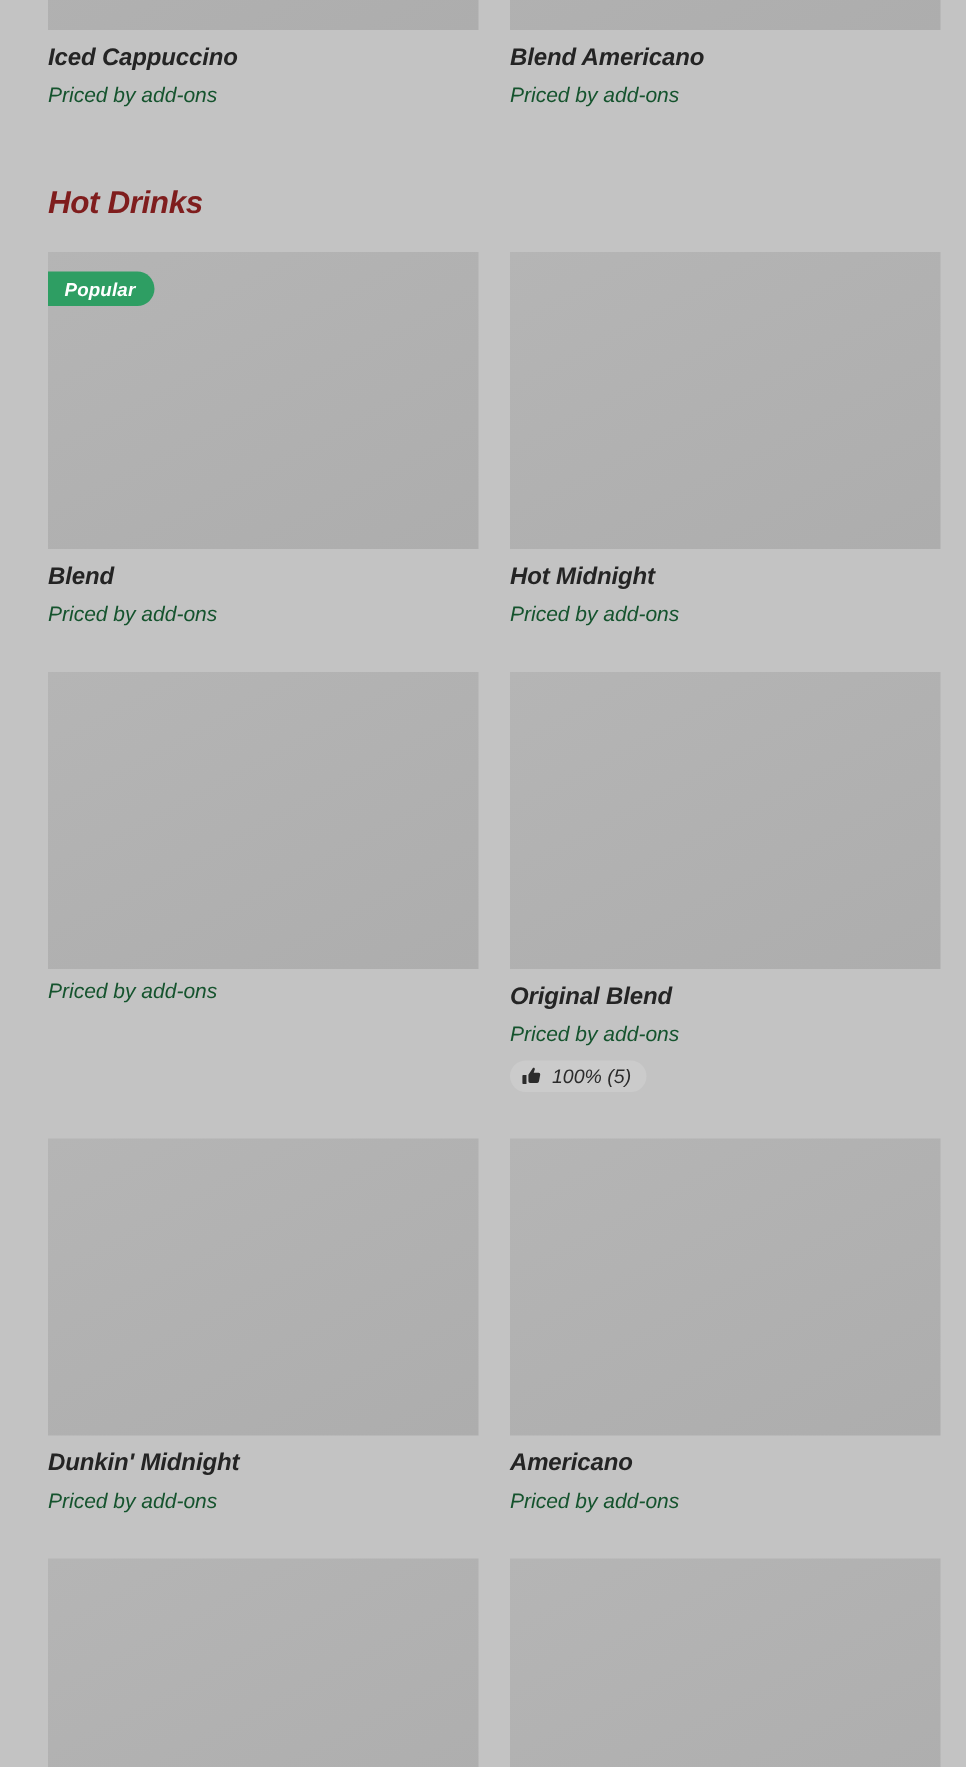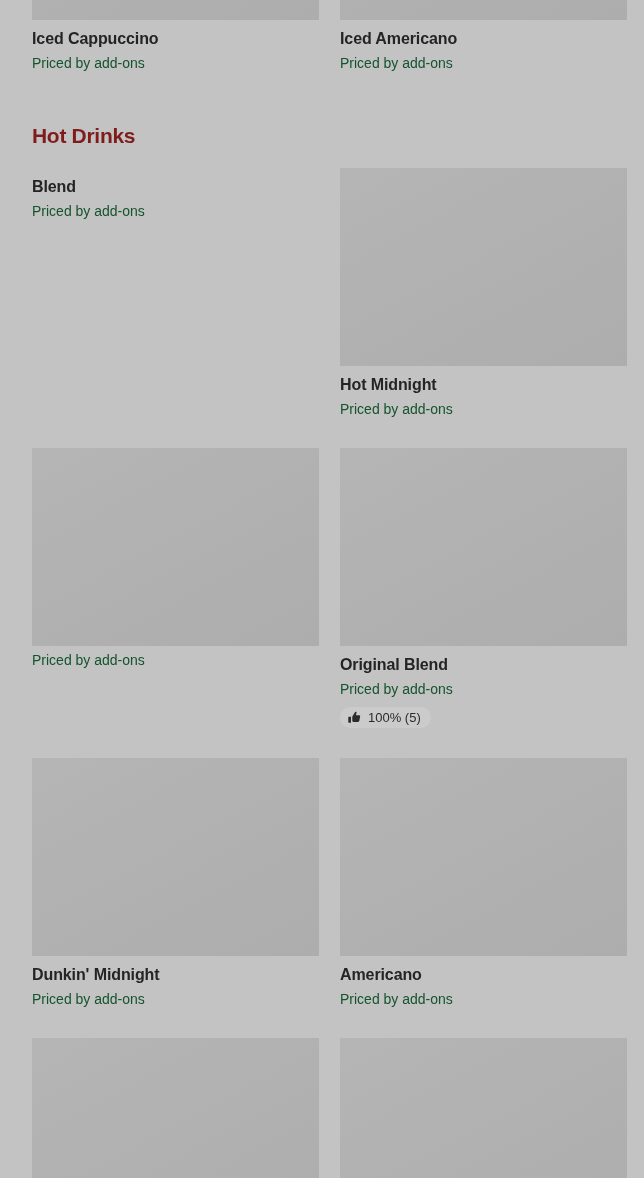--- a/index.html
+++ b/index.html
@@ -15,20 +15,21 @@
     font-family: "Liberation Sans", sans-serif;
     -webkit-font-smoothing: antialiased;
   }
 
   #page {
     position: relative;
     width: 644px;
     height: 1178px;
     overflow: hidden;
     background: #c3c3c3;
+    font-style: italic;
   }
 
   
   #scroll-region {
     position: absolute;
     left: 0;
     top: -178px;          
     width: 644px;
   }
 
@@ -134,33 +135,36 @@
       <div class="grid">
 
         <div class="card">
           <div class="card-media"></div>
           <div class="card-title">Iced Cappuccino</div>
           <div class="card-price">Priced by add-ons</div>
         </div>
 
         <div class="card">
           <div class="card-media"></div>
-          <div class="card-title">Iced Americano</div>
+          <div class="card-title">Blend Americano</div>
           <div class="card-price">Priced by add-ons</div>
         </div>
 
       </div>
     </div>
 
     <h2 class="section-heading">Hot Drinks</h2>
 
     <div class="section">
       <div class="grid">
 
         <div class="card">
+          <div class="card-media">
+            <span class="badge-popular">Popular</span>
+          </div>
           <div class="card-title">Blend</div>
           <div class="card-price">Priced by add-ons</div>
         </div>
 
         <div class="card">
           <div class="card-media"></div>
           <div class="card-title">Hot Midnight</div>
           <div class="card-price">Priced by add-ons</div>
         </div>
 

